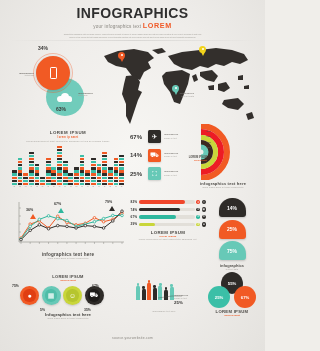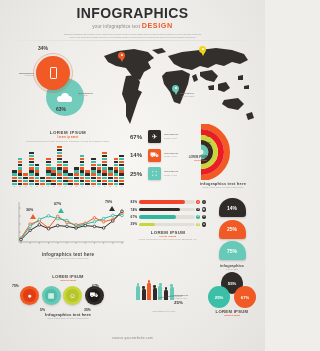--- a/index.html
+++ b/index.html
@@ -167,21 +167,21 @@
 </style>
 </head>
 <body>
 
 <div class="page">
 
   <div class="header">
     <div class="h-title">INFOGRAPHICS</div>
     <div class="h-sub">
       <span>your infographics text</span>
-      <b>DESIGN</b>
+      <b>LOREM</b>
     </div>
     <div class="h-para">Consetetur sadipscing elitr sed diam nonumy eirmod tempor invidunt ut labore et dolore magna aliquyam erat sed diam voluptua at vero eos et accusam et justo duo dolores et ea rebum stet clita kasd gubergren no sea takimata sanctus est lorem ipsum dolor sit amet lorem ipsum dolor sit amet consetetur sadipscing.</div>
   </div>
   <div class="rule"></div>
 
   <div class="circ-wrap">
     <div class="pct p34">34%</div>
     <div class="circ teal">
       <div class="ic-cloud">
         <i style="left:0;top:3px;width:7px;height:6px"></i>

